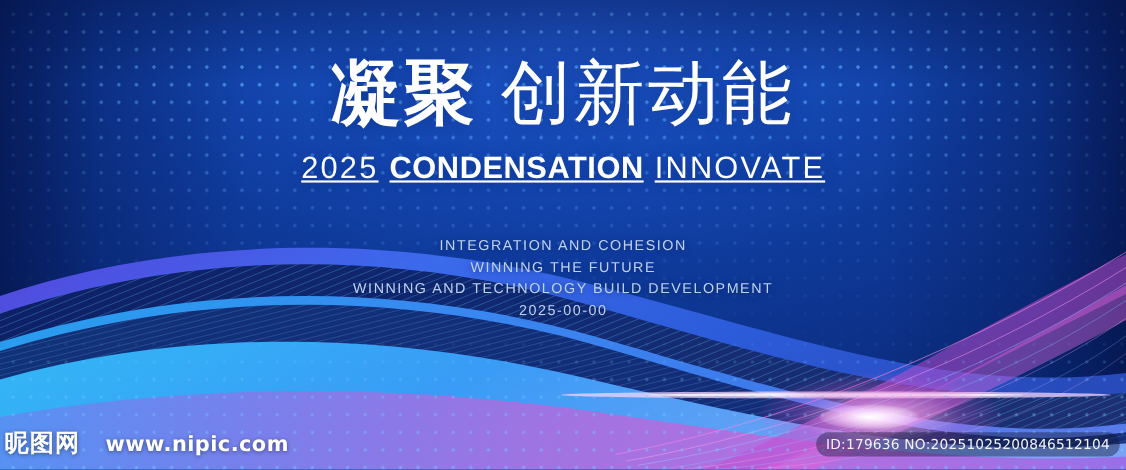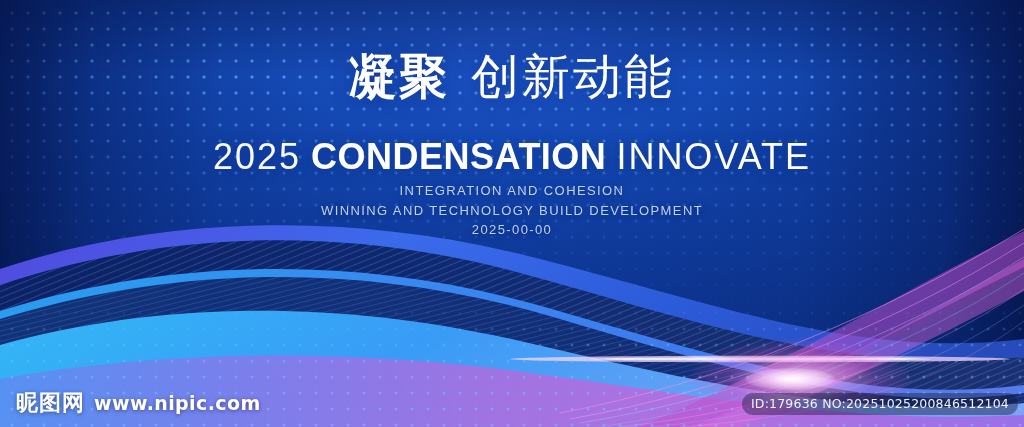--- a/index.html
+++ b/index.html
@@ -44,54 +44,55 @@
   }
 
   .waves{position:absolute;left:0;bottom:0;width:1024px;height:220px;z-index:3;pointer-events:none;}
   .flare{position:absolute;z-index:5;pointer-events:none;}
 
   
   .content{position:absolute;inset:0;z-index:6;text-align:center;}
 
   .title-cn{
     position:absolute;left:0;right:0;top:52px;
-    font-size:48px;line-height:1;white-space:nowrap;
+    font-size:64px;line-height:1;white-space:nowrap;
     color:#ffffff;
     text-shadow:0 2px 18px rgba(10,40,120,.55);
   }
   .title-cn .heavy{
     font-weight:bold;letter-spacing:2px;
     font-family:"DejaVu Sans","Liberation Sans",sans-serif;
   }
   .title-cn .light{
     font-weight:normal;letter-spacing:3px;margin-left:22px;
     font-family:"DejaVu Sans","Liberation Sans",sans-serif;
   }
 
   .title-en{
     position:absolute;left:0;right:0;top:139px;
-    font-size:36px;line-height:1;white-space:nowrap;color:#fff;
+    font-size:28px;line-height:1;white-space:nowrap;color:#fff;
     text-shadow:0 2px 14px rgba(10,40,120,.5);
+    text-decoration:underline;
   }
   .title-en .yr{font-weight:300;letter-spacing:2px;opacity:.97;}
   .title-en .bold{font-weight:bold;letter-spacing:.5px;margin:0 10px;}
   .title-en .thin{font-weight:300;letter-spacing:2px;}
 
   .sub{
-    position:absolute;left:0;right:0;top:181px;
+    position:absolute;left:0;right:0;top:213px;
     color:#bed2ef;font-size:13px;line-height:19.5px;
     letter-spacing:1.4px;font-weight:300;
     text-shadow:0 1px 6px rgba(8,30,95,.6);
   }
   .sub div{white-space:nowrap;}
 
   
   .wm{
-    position:absolute;left:16px;bottom:9px;z-index:8;
-    display:flex;align-items:baseline;gap:9px;
+    position:absolute;left:4px;bottom:9px;z-index:8;
+    display:flex;align-items:baseline;gap:23px;
     color:#fff;text-shadow:0 1px 4px rgba(0,0,0,.45);
   }
   .wm-logo{font-size:22px;font-weight:bold;letter-spacing:1px;
            font-family:"DejaVu Sans","Liberation Sans",sans-serif;}
   .wm-url{font-size:19px;font-weight:bold;letter-spacing:.4px;
           font-family:"DejaVu Sans","Liberation Sans",sans-serif;}
 
   .idbadge{
     position:absolute;right:6px;bottom:12px;z-index:8;
     background:rgba(18,24,52,.42);
@@ -216,20 +217,21 @@
     <div class="title-cn">
       <span class="heavy">凝聚</span><span class="light">创新动能</span>
     </div>
 
     <div class="title-en">
       <span class="yr">2025</span><span class="bold">CONDENSATION</span><span class="thin">INNOVATE</span>
     </div>
 
     <div class="sub">
       <div>INTEGRATION AND COHESION</div>
+      <div>WINNING THE FUTURE</div>
       <div>WINNING AND TECHNOLOGY BUILD DEVELOPMENT</div>
       <div>2025-00-00</div>
     </div>
   </div>
 
   <div class="wm">
     <span class="wm-logo">昵图网</span>
     <span class="wm-url">www.nipic.com</span>
   </div>
 

